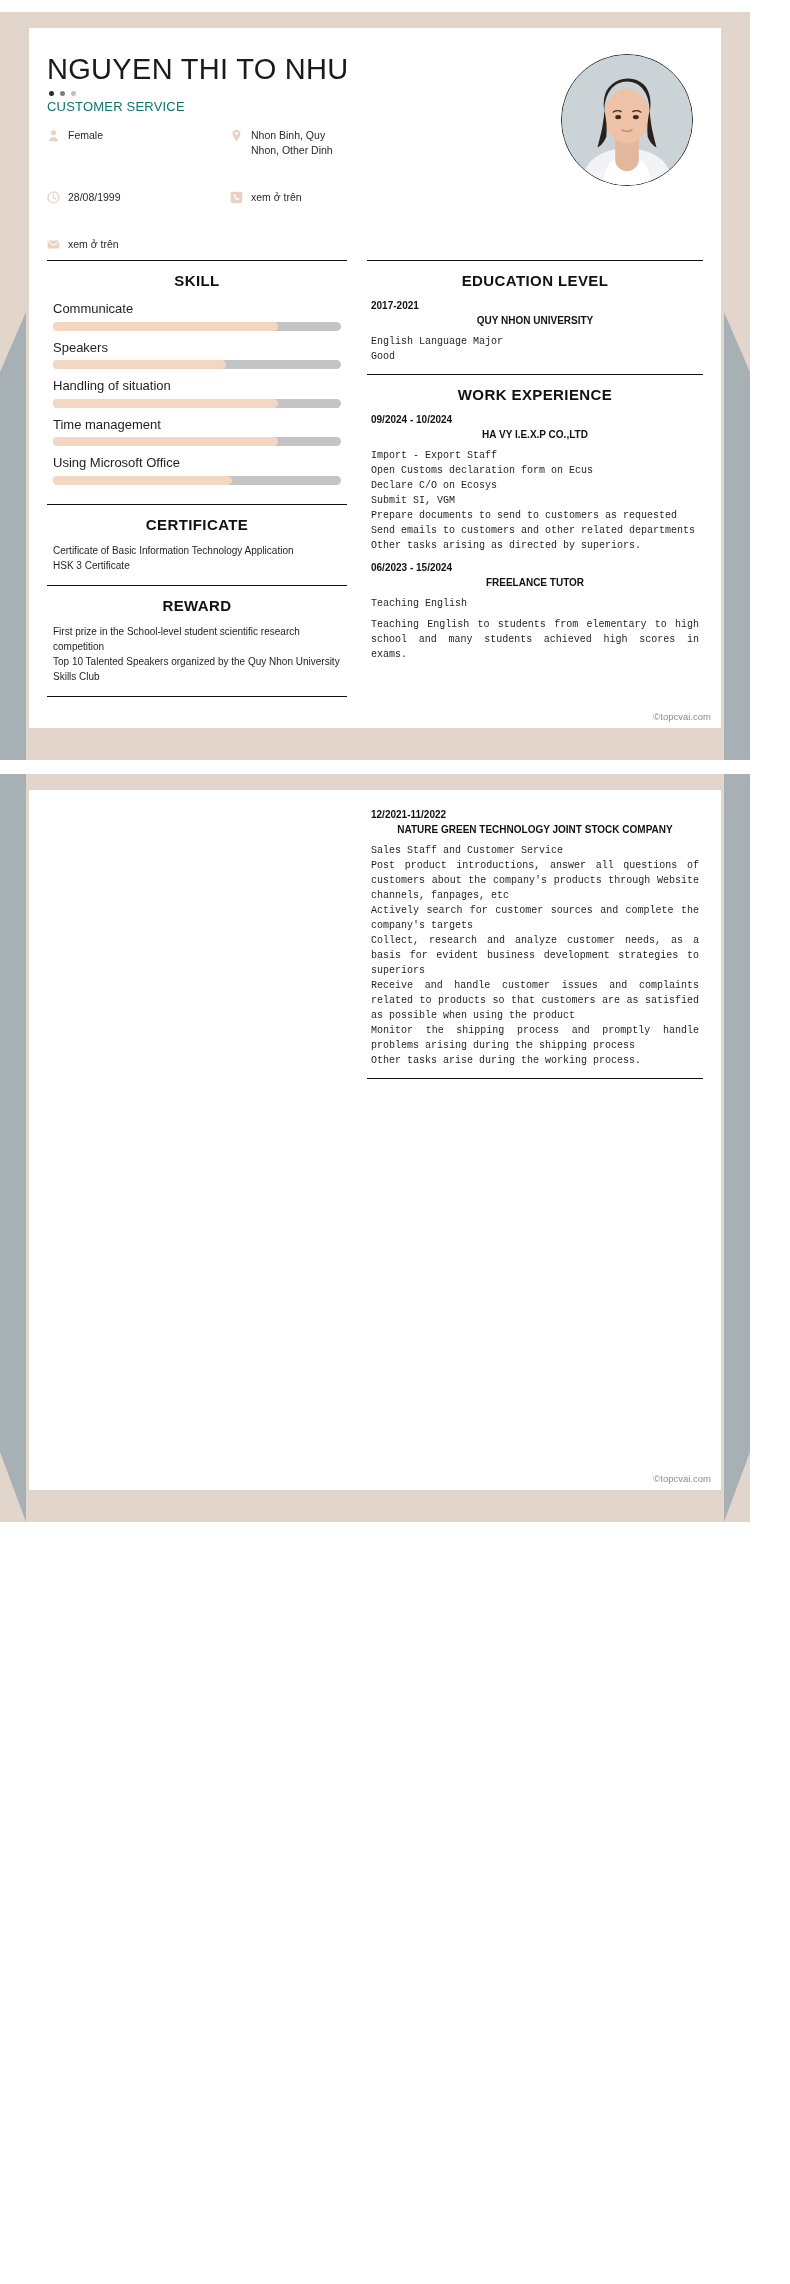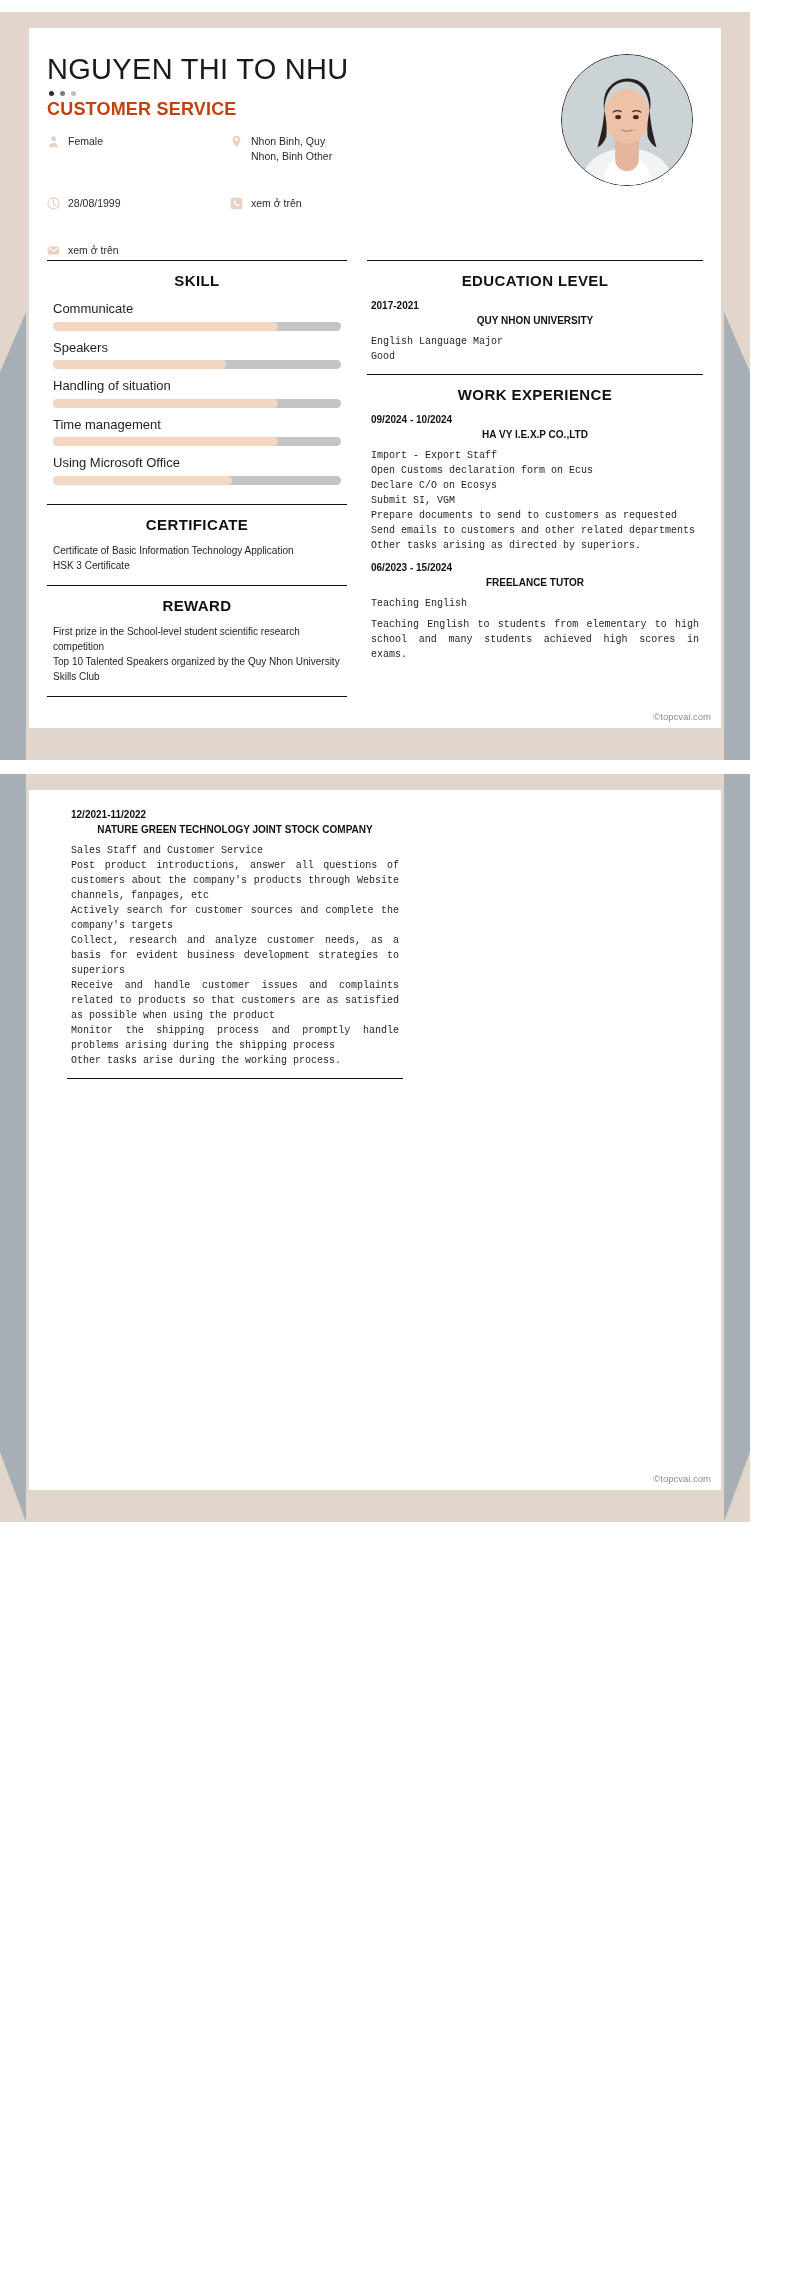--- a/index.html
+++ b/index.html
@@ -78,21 +78,21 @@
   .name {
     font-size: 29px; font-weight: 400; color: #1a1a1a;
     letter-spacing: 0.3px; line-height: 1.05; white-space: nowrap;
   }
   .dots { margin: 7px 0 3px 2px; display: flex; gap: 6px; align-items:center; }
   .dots i { display:block; border-radius: 50%; }
   .dot1 { width:5px; height:5px; background:#2b2b2b; }
   .dot2 { width:5px; height:5px; background:#7d7d7d; }
   .dot3 { width:5px; height:5px; background:#c0c0c0; }
   .job-title {
-    font-size: 18px; font-weight: bold; color: #c2410c; letter-spacing: 0.2px;
+    font-size: 13px; font-weight: normal; color: #0f766e; letter-spacing: 0.2px;
     margin-bottom: 14px;
   }
   .contact-grid {
     display: grid;
     grid-template-columns: 150px 180px;
     row-gap: 11px; column-gap: 6px;
     font-size: 10.5px; color: #2a2a2a; gap: 33px;
   }
   .c-item { display: flex; align-items: flex-start; gap: 8px; line-height: 1.35; }
   .c-icon { width: 13px; height: 13px; flex: 0 0 13px; margin-top: 1px; }
@@ -135,21 +135,21 @@
   .entry { padding: 0 4px 0 4px; }
   .entry-date { font-size: 10px; font-weight: bold; color: #111; line-height: 1.45; }
   .entry-org { font-size: 10px; font-weight: bold; color: #111; line-height: 1.45; text-align: center; }
   .entry-lines { font-size: 10px; color: #1f1f1f; line-height: 1.5; margin-top: 6px; }
   .entry-lines div { margin-bottom: 0px; font-family: Liberation Mono, monospace; }
   .gap-10 { height: 10px; }
   .gap-6 { height: 6px; }
   .mt8 { margin-top: 8px; }
 
   
-  .p2-body { display:flex; padding: 18px 18px 0 18px; flex-direction: column; }
+  .p2-body { display:flex; padding: 18px 18px 0 18px; }
   .p2-left { width: 300px; }
   .p2-right { width: 336px; margin-left: 20px; }
   .p2-block { }
 </style>
 </head>
 <body>
 
 <div class="viewport">
 
   <div class="page page-1">
@@ -181,21 +181,21 @@
               <span class="c-text">Female</span>
             </div>
             <div class="c-item">
               <span class="c-icon">
                 <svg viewBox="0 0 16 16">
                     <path d="M8 0.8C5.3 0.8 3.2 2.9 3.2 5.6c0 3.6 4.8 9.6 4.8 9.6s4.8-6 4.8-9.6C12.8 2.9 10.7 0.8 8 0.8z" fill="#e8d2c4"></path>
                     <circle cx="8" cy="5.5" r="1.8" fill="#ffffff"></circle>
                   </svg>
               </span>
               <span class="c-text">Nhon Binh, Quy
-Nhon, Binh Other</span>
+Nhon, Other Dinh</span>
             </div>
             <div class="c-item">
               <span class="c-icon">
                 <svg viewBox="0 0 16 16">
                     <circle cx="8" cy="8" r="6.8" fill="none" stroke="#e8d2c4" stroke-width="1.6"></circle>
                     <path d="M8 4.2V8.3l2.7 1.7" fill="none" stroke="#e8d2c4" stroke-width="1.5" stroke-linecap="round"></path>
                   </svg>
               </span>
               <span class="c-text">28/08/1999</span>
             </div>

